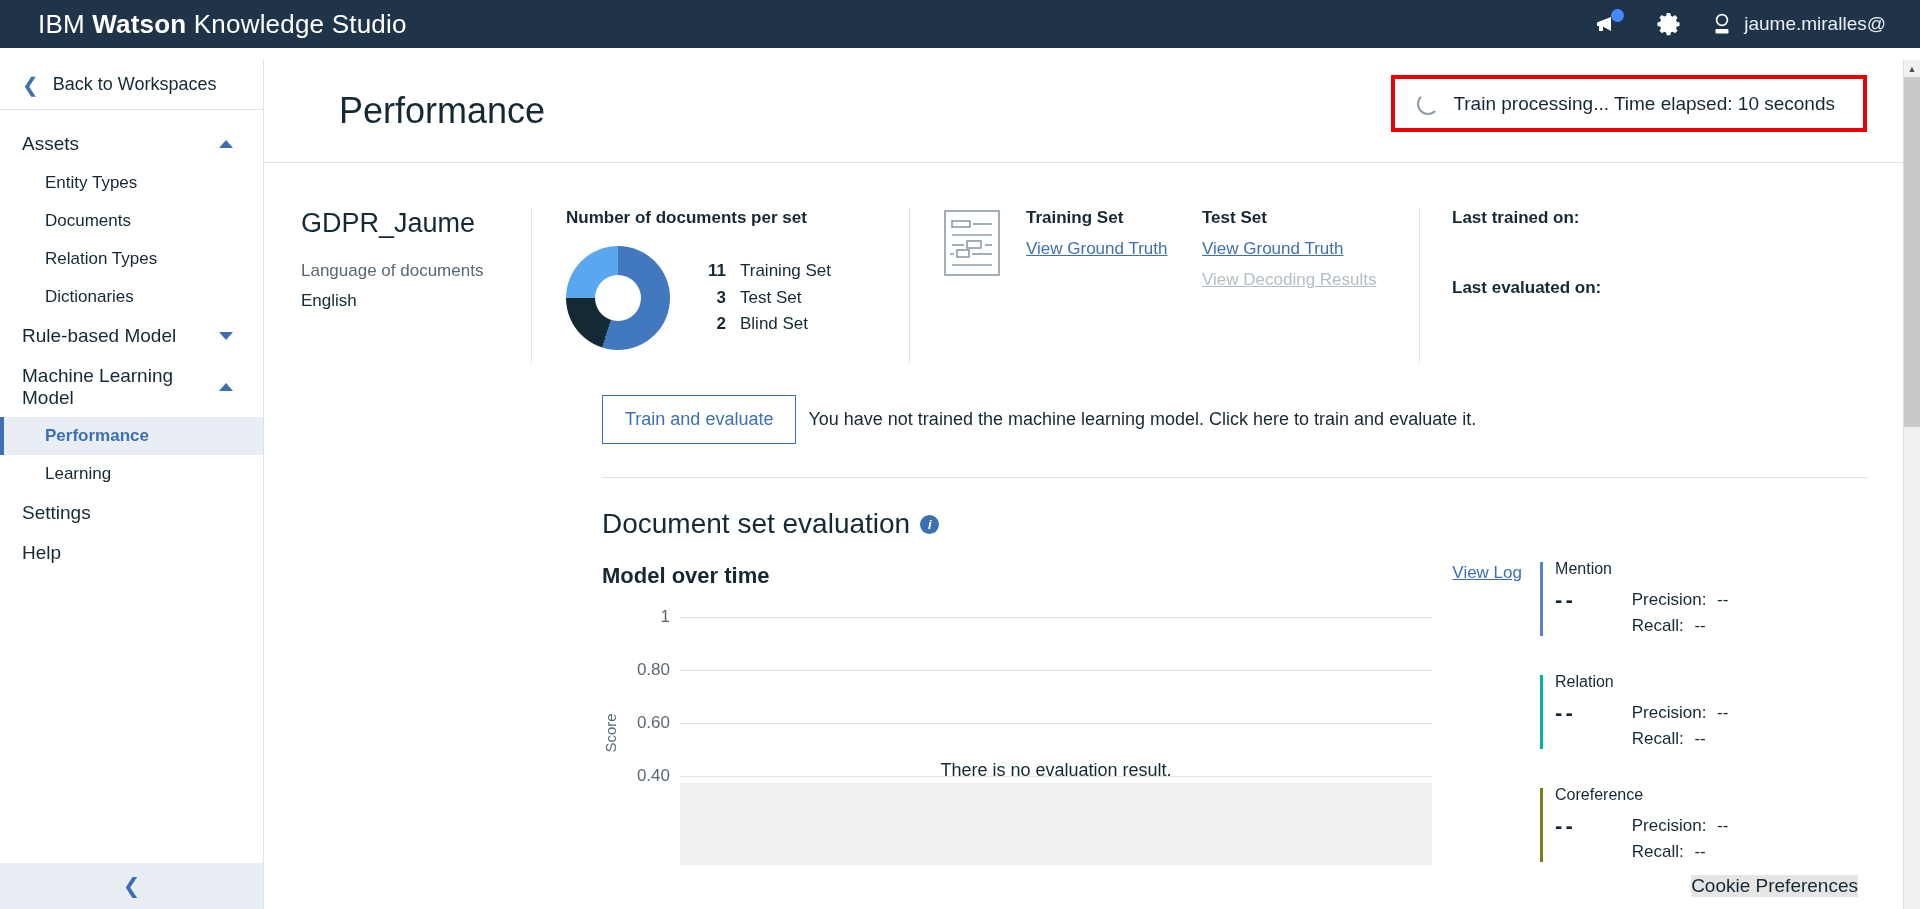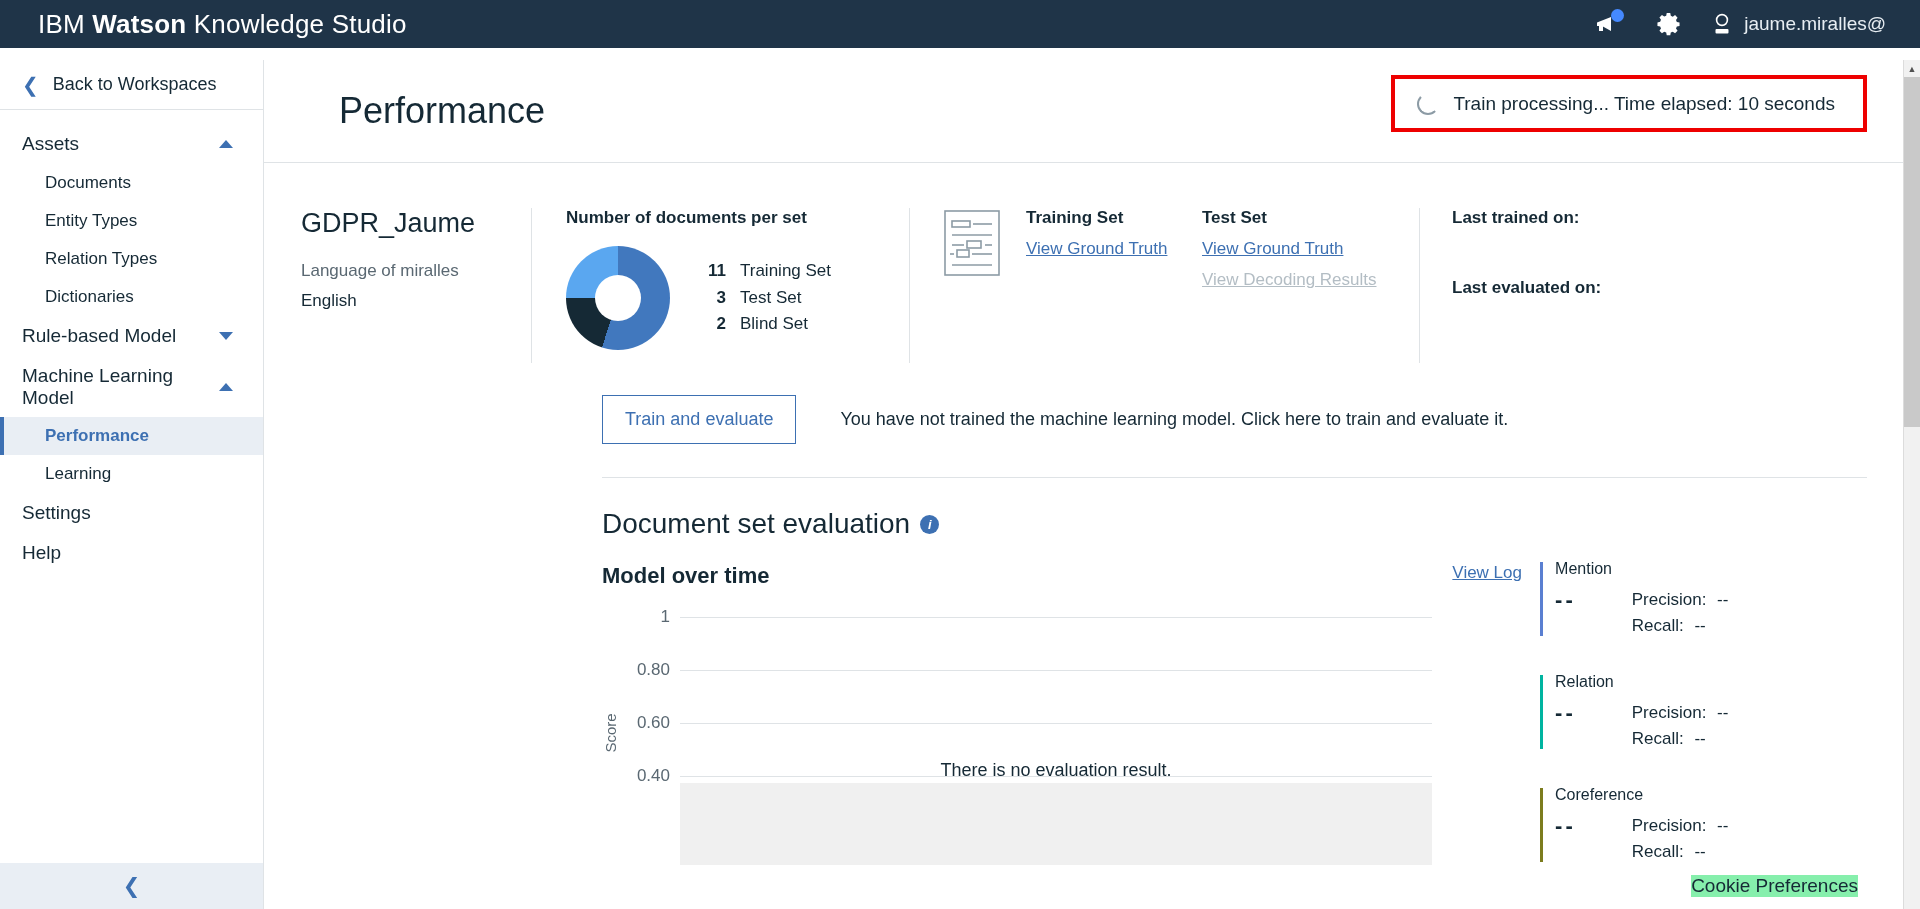--- a/index.html
+++ b/index.html
@@ -198,21 +198,21 @@
   .set-link.disabled { color: #b3bdc4; cursor: default; }
 
   .col-trained { padding-left: 32px; }
   .trained-lbl { font-size: 17px; font-weight: 700; color: #152935; }
   .trained-lbl.second { margin-top: 50px; }
 
   
   .train-row {
     display: flex; align-items: center;
     margin: 32px 0 0 338px;
-    gap: 44px;
+    gap: 12px;
   }
   .btn-outline {
     border: 1px solid #3d70b2;
     background: #fff;
     color: #3d70b2;
     font-size: 18px;
     padding: 13px 22px;
     cursor: pointer;
     font-family: "Liberation Sans", sans-serif;
   }
@@ -305,21 +305,21 @@
   .metric-body { display: flex; align-items: flex-start; margin-top: 9px; gap: 50px; }
   .metric-big { font-size: 22px; font-weight: 700; letter-spacing: 3px; color: #152935; }
   .metric-kv { font-size: 17px; line-height: 1.55; color: #152935; }
   .metric-kv span { margin-left: 6px; }
 
   .cookie-pref {
     position: absolute;
     right: 46px; bottom: 12px;
     font-size: 19px; color: #152935;
     cursor: pointer;
-    background: #86efac;
+    background: #e5e5e5;
     z-index: 5;
   }
 
   
   .scrollbar {
     position: absolute; right: 0; top: 60px;
     width: 17px; height: 849px;
     background: #f1f1f1;
     border-left: 1px solid #dcdcdc;
   }
@@ -370,24 +370,24 @@
     <span class="lbl">Back to Workspaces</span>
   </div>
 
   <div class="nav">
 
     <div class="nav-group">
       <span class="g-label">Assets</span>
       <span class="caret up"></span>
     </div>
     <div class="nav-item">
+      <span>Entity Types</span>
+    </div>
+    <div class="nav-item">
       <span>Documents</span>
-    </div>
-    <div class="nav-item">
-      <span>Entity Types</span>
     </div>
     <div class="nav-item">
       <span>Relation Types</span>
     </div>
     <div class="nav-item">
       <span>Dictionaries</span>
     </div>
 
     <div class="nav-group">
       <span class="g-label">Rule-based Model</span>
@@ -425,21 +425,21 @@
     <div class="status-banner">
       <span class="spinner"></span>
       <span>Train processing... Time elapsed: 10 seconds</span>
     </div>
   </div>
 
   <div class="summary">
 
     <div class="sum-col col-project">
       <div class="proj-name">GDPR_Jaume</div>
-      <div class="proj-sub">Language of miralles</div>
+      <div class="proj-sub">Language of documents</div>
       <div class="proj-lang">  English</div>
     </div>
 
     <div class="sum-col col-donut divided">
       <div class="donut-title">Number of documents per set</div>
       <div class="donut-row">
         <div class="donut"></div>
         <div class="legend">
           <div class="legend-row">
             <span class="legend-num">11</span>

